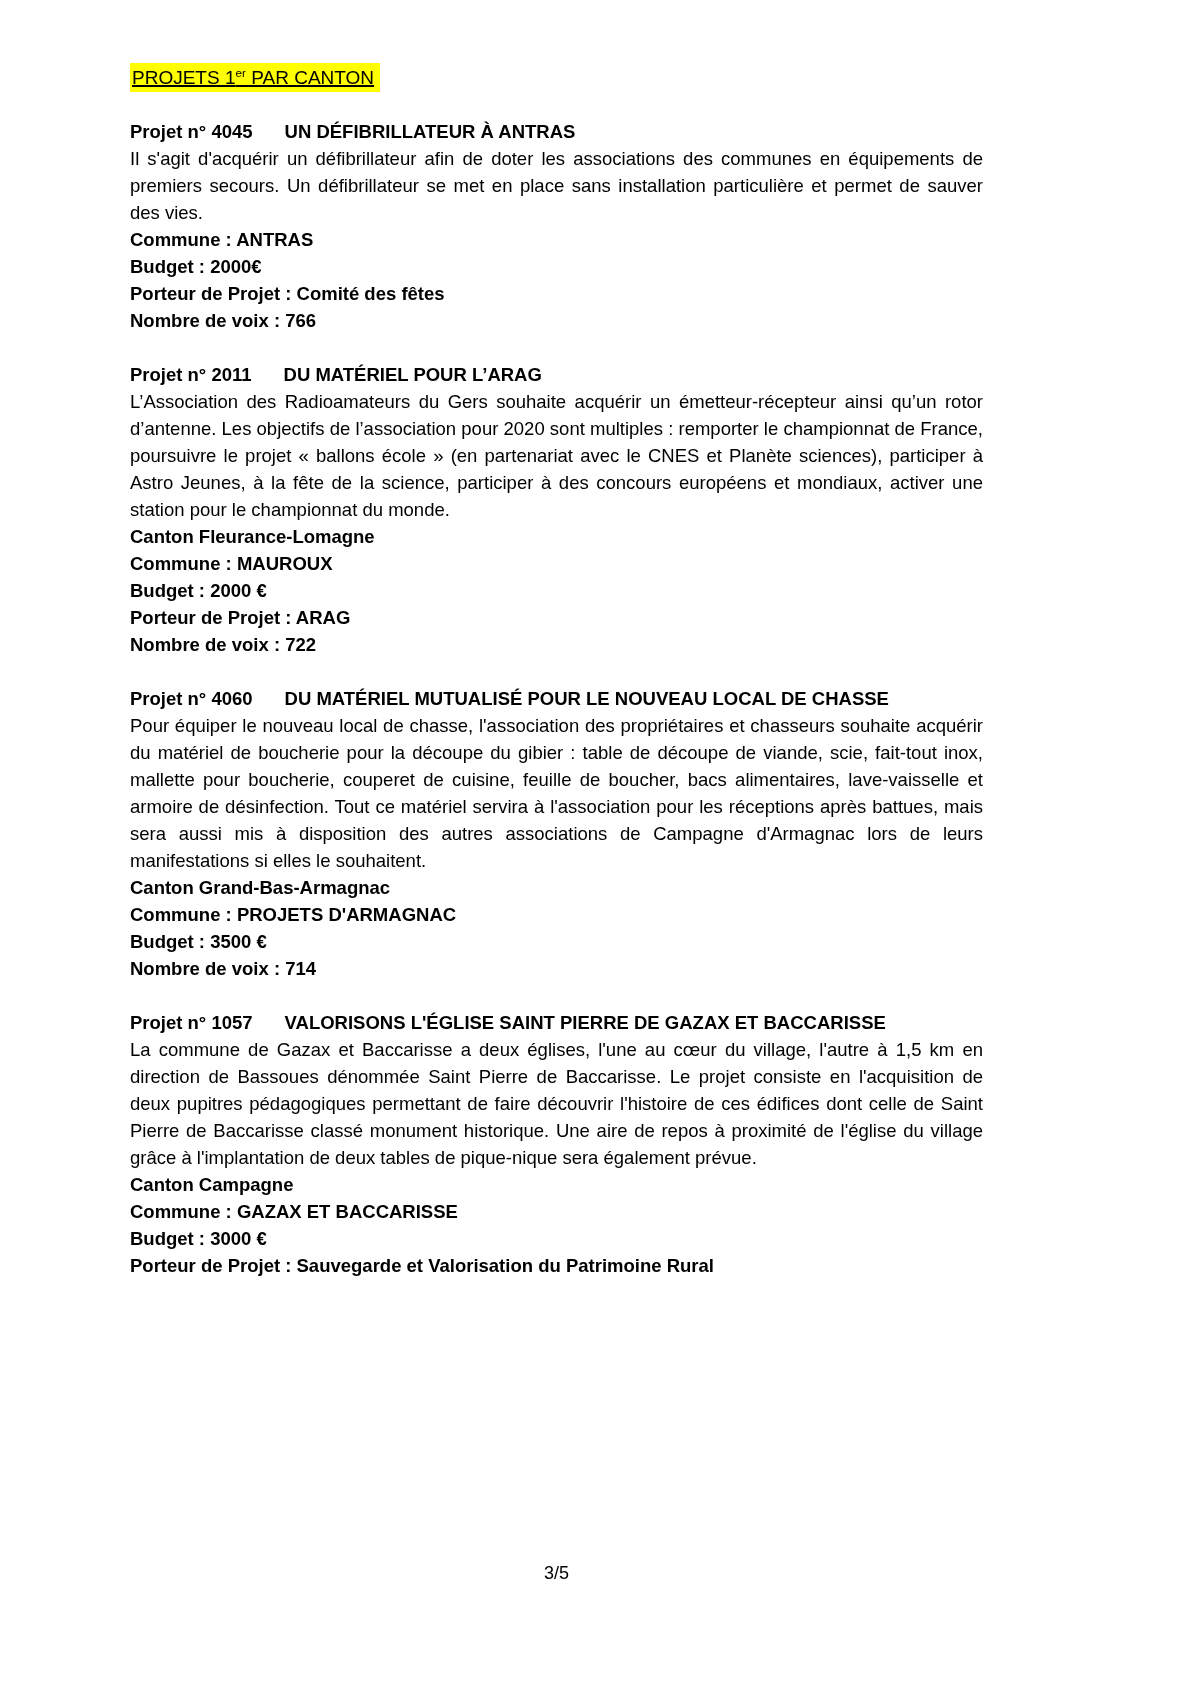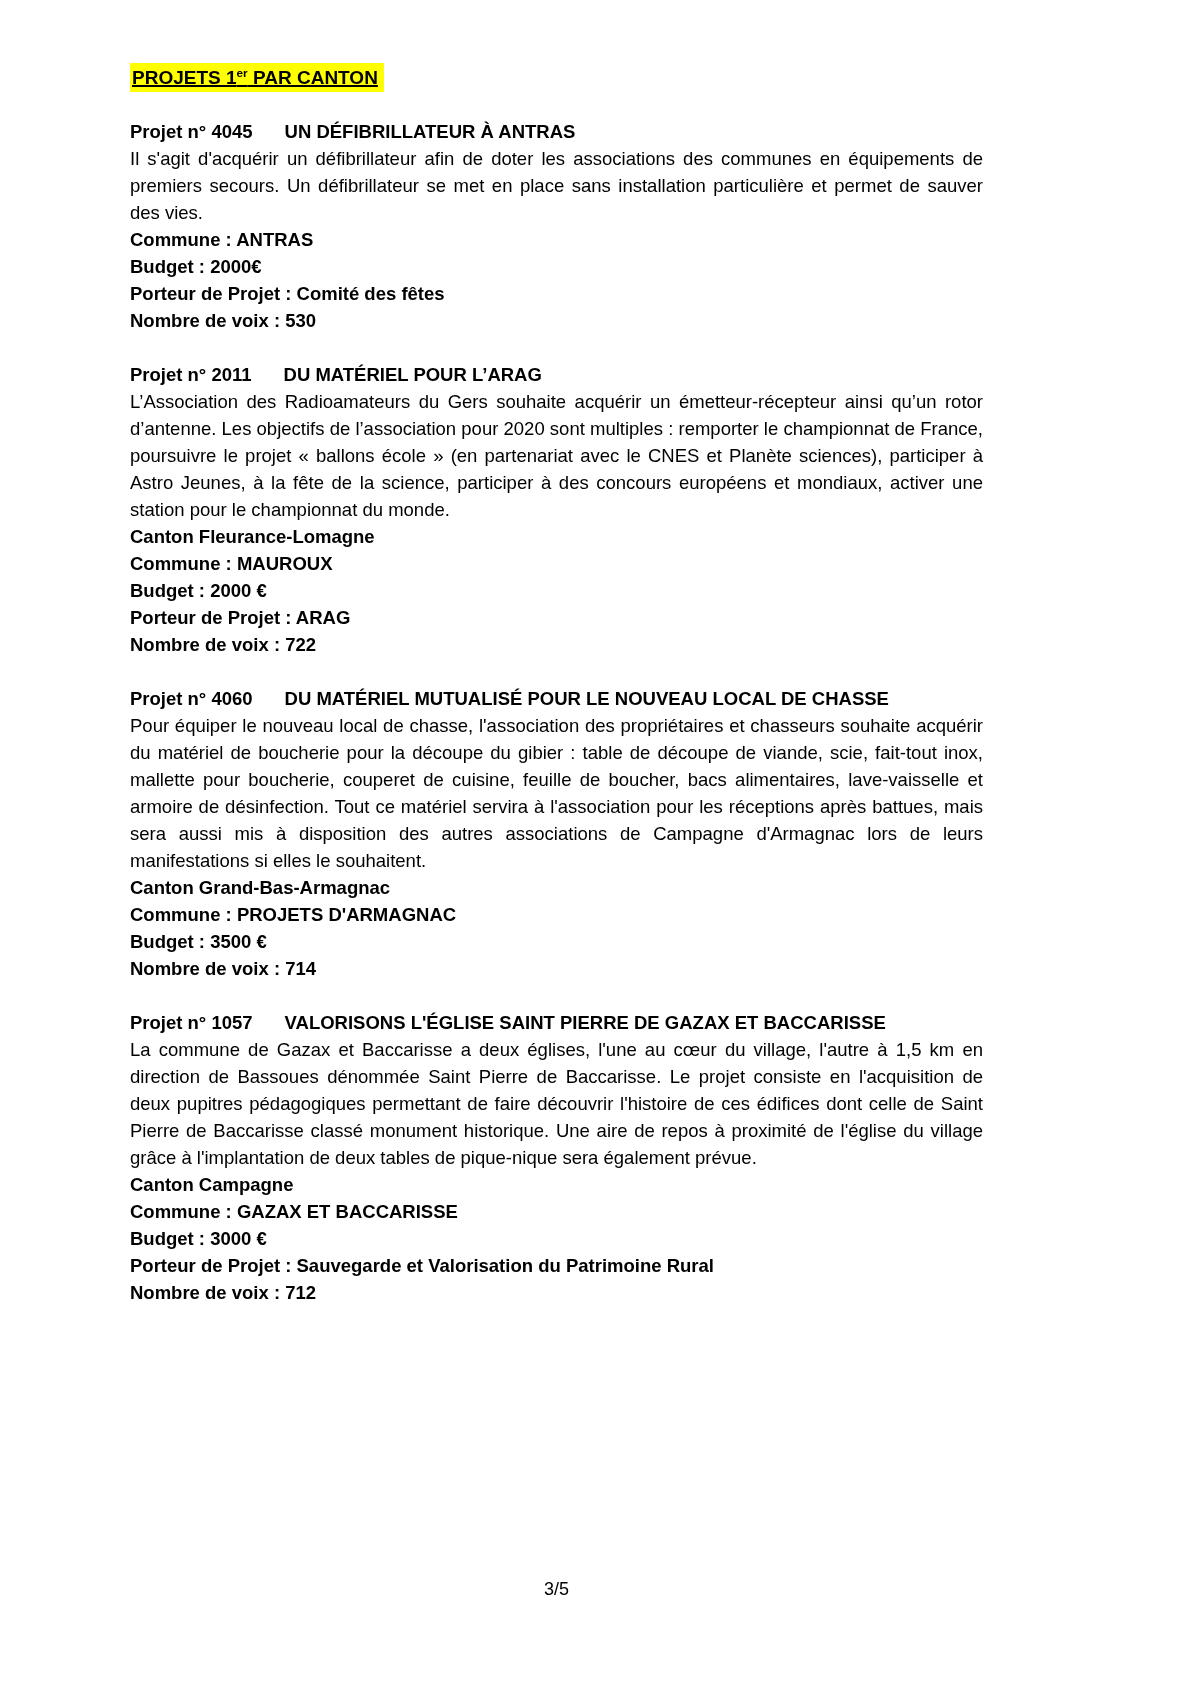--- a/index.html
+++ b/index.html
@@ -18,21 +18,21 @@
   }
   .content {
     position: absolute;
     left: 130px;
     top: 62px;
     width: 853px;
   }
   .doc-title {
     margin: 0 0 24px 0;
     font-size: 19px;
-    font-weight: bold;
+    font-weight: normal;
     line-height: 32px;
   }
   .doc-title .hl {
     background: #FFFF00;
     text-decoration: underline;
     text-decoration-thickness: 2px;
     padding: 4px 6px 4px 2px;
   }
   .doc-title sup {
     font-size: 0.62em;
@@ -62,21 +62,20 @@
     font-weight: bold;
   }
   .page-number {
     position: absolute;
     top: 1560px;
     left: 130px;
     width: 853px;
     text-align: center;
     font-size: 18px;
     line-height: 27px;
-    margin-top: 16px;
   }
 </style>
 </head>
 <body>
 
 <div class="page">
   <div class="content">
 
     <h1 class="doc-title"><span class="hl"><span>PROJETS 1</span><sup>er</sup><span> PAR CANTON</span></span></h1>
 
@@ -92,21 +91,21 @@
       <p class="detail">
         <span>Budget :</span>
         <span>2000€</span>
       </p>
       <p class="detail">
         <span>Porteur de Projet :</span>
         <span>Comité des fêtes</span>
       </p>
       <p class="detail">
         <span>Nombre de voix :</span>
-        <span>530</span>
+        <span>766</span>
       </p>
     </section>
 
     <section class="project">
       <p class="project-header">
         <span class="project-num">Projet n° 2011</span><span>DU MATÉRIEL POUR L’ARAG</span>
       </p>
       <p class="project-desc">L’Association des Radioamateurs du Gers souhaite acquérir un émetteur-récepteur ainsi qu’un rotor d’antenne. Les objectifs de l’association pour 2020 sont multiples : remporter le championnat de France, poursuivre le projet « ballons école » (en partenariat avec le CNES et Planète sciences), participer à Astro Jeunes, à la fête de la science, participer à des concours européens et mondiaux, activer une station pour le championnat du monde.</p>
       <p class="detail">
         <span>Canton</span>
@@ -167,22 +166,18 @@
         <span>GAZAX ET BACCARISSE</span>
       </p>
       <p class="detail">
         <span>Budget :</span>
         <span>3000 €</span>
       </p>
       <p class="detail">
         <span>Porteur de Projet :</span>
         <span>Sauvegarde et Valorisation du Patrimoine Rural</span>
       </p>
-      <p class="detail">
-        <span>Nombre de voix :</span>
-        <span>712</span>
-      </p>
     </section>
 
   </div>
 
   <div class="page-number">3/5</div>
 </div>
 
 </body></html>

